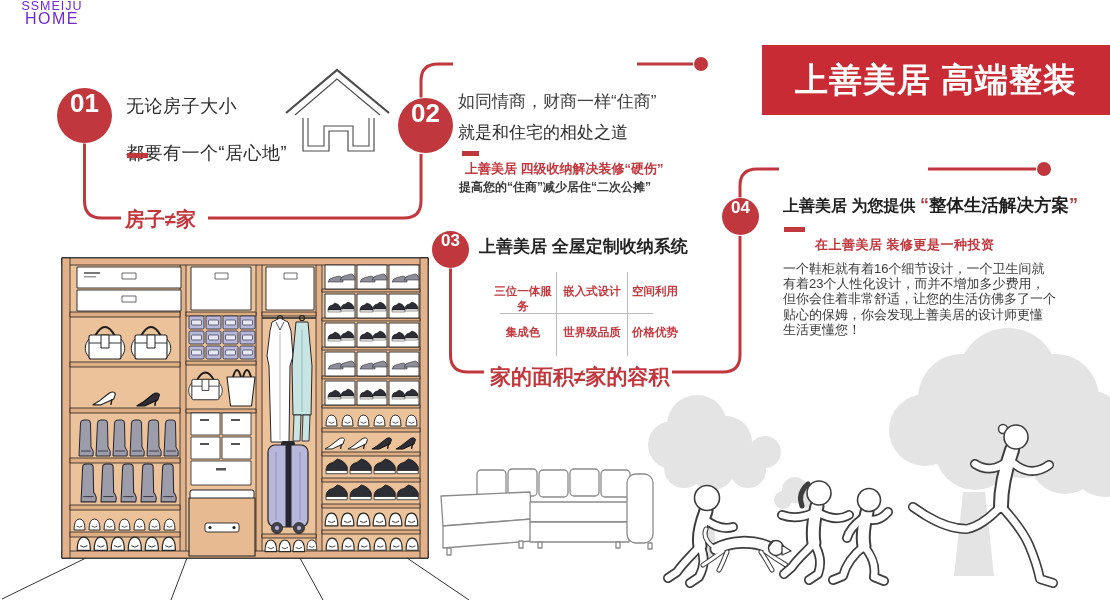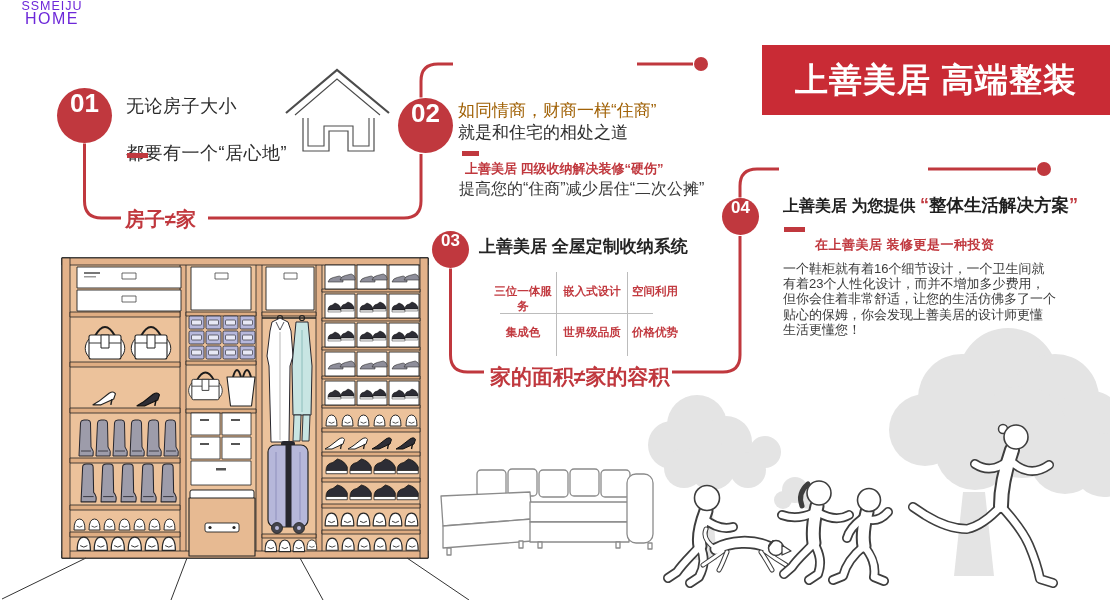--- a/index.html
+++ b/index.html
@@ -44,24 +44,24 @@
   .s1-tag{left:110px;top:170px;font-size:15px;font-weight:bold;color:#1e1e1e;}
   .s1-kw{left:125px;top:206px;font-size:20px;}
 
   
   .logo-text{left:286px;top:92px;width:104px;text-align:center;color:#6d28d9;z-index:3;}
   .logo-text .l1{font-size:12.5px;letter-spacing:1px;line-height:12px;}
   .logo-text .l2{font-size:16px;letter-spacing:1.5px;line-height:14px;}
 
   
   .s2-title{left:458px;top:51px;font-size:22px;}
-  .s2-l1{left:458px;top:99px;font-size:17px;color:#a16207;}
+  .s2-l1{left:458px;top:90px;font-size:17px;color:#404040;}
   .s2-l2{left:458px;top:121px;font-size:17px;color:#2d2d2d;}
   .s2-red{left:465px;top:160px;font-size:13px;font-weight:bold;color:var(--red);}
-  .s2-gray{left:459px;top:179px;font-size:16px;color:var(--body-gray);font-weight:normal;}
+  .s2-gray{left:459px;top:179px;font-size:12px;color:var(--body-gray);font-weight:bold;}
 
   
   .s3-title{left:479px;top:235px;font-size:17px;font-weight:bold;color:#242424;}
   .s3-grid{left:490px;top:272px;width:192px;height:84px;z-index:3;}
   .s3-cell{position:absolute;font-size:11.5px;font-weight:bold;color:#c23a40;text-align:center;}
   .gline{position:absolute;background:#bcbcbc;}
   .s3-kw{left:490px;top:363px;font-size:21px;}
 
   
   .s4-title{left:783px;top:157px;font-size:21px;}

